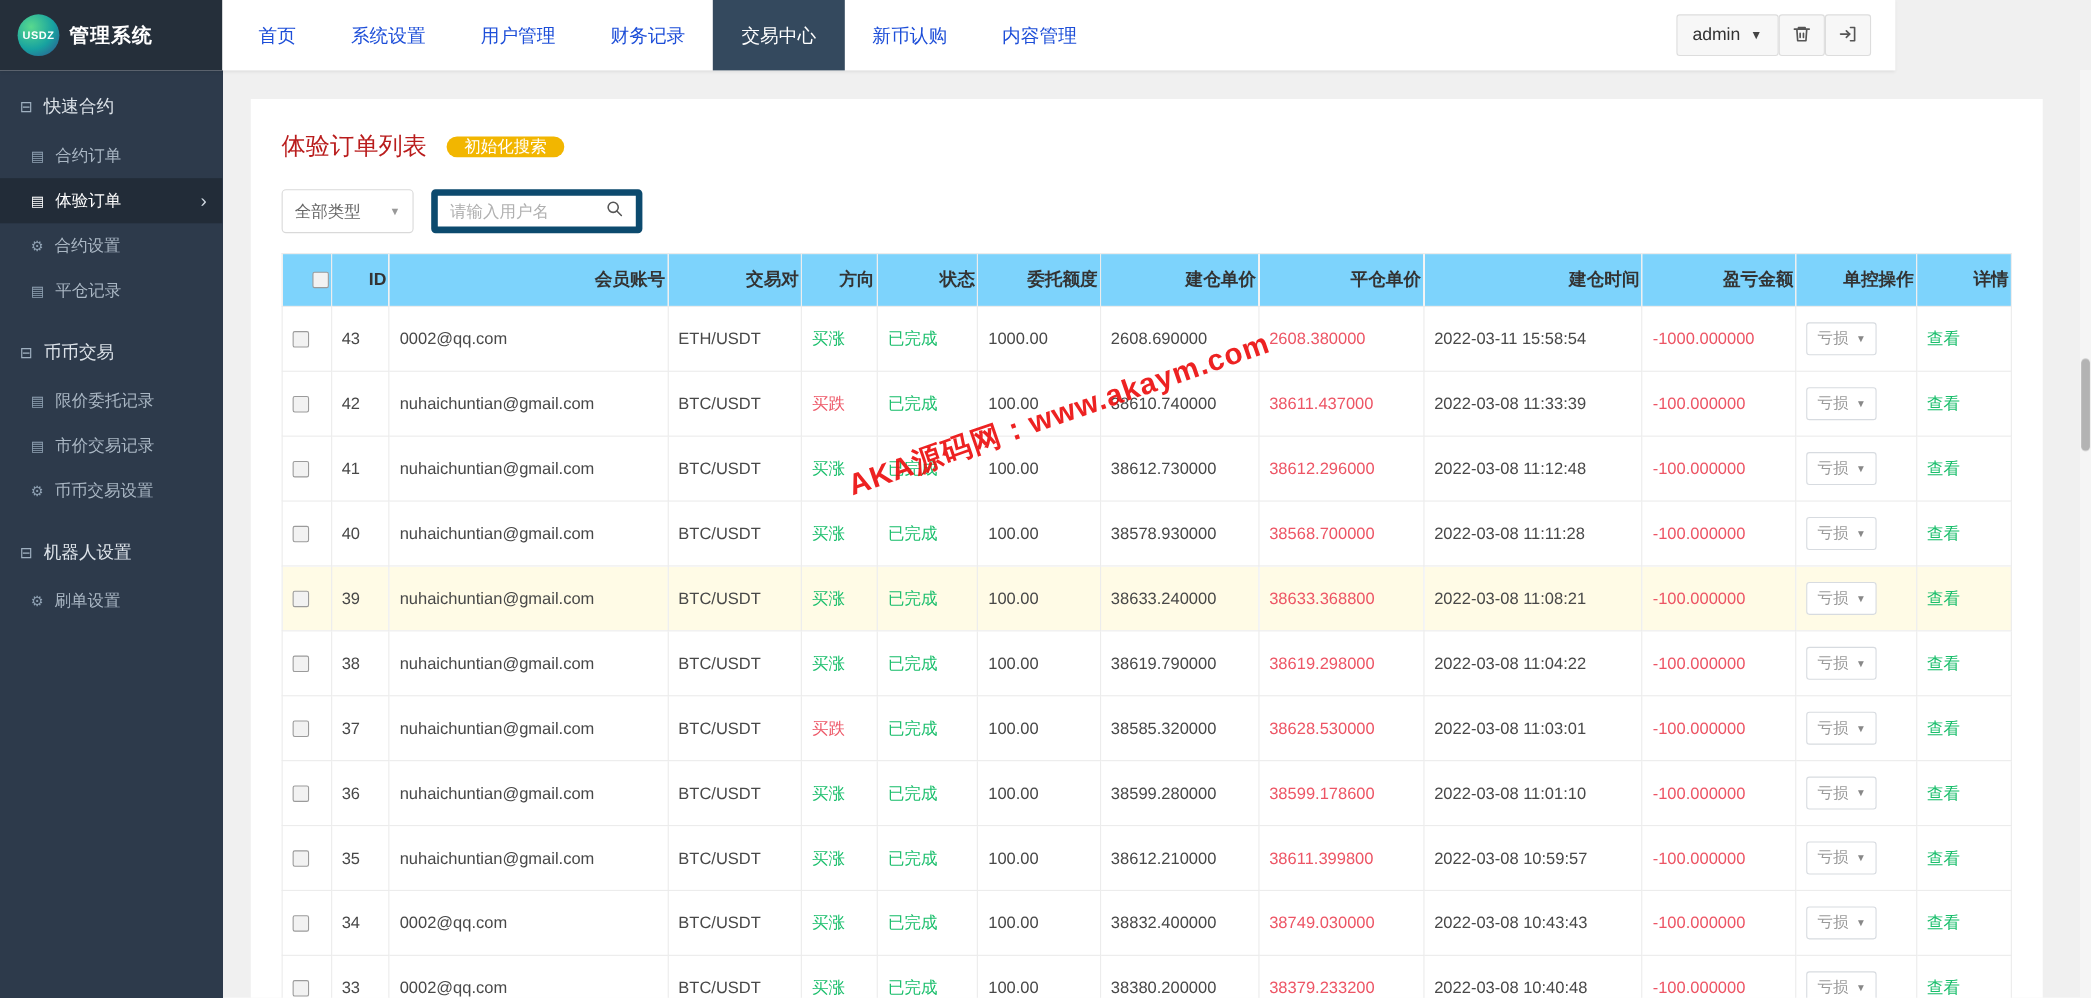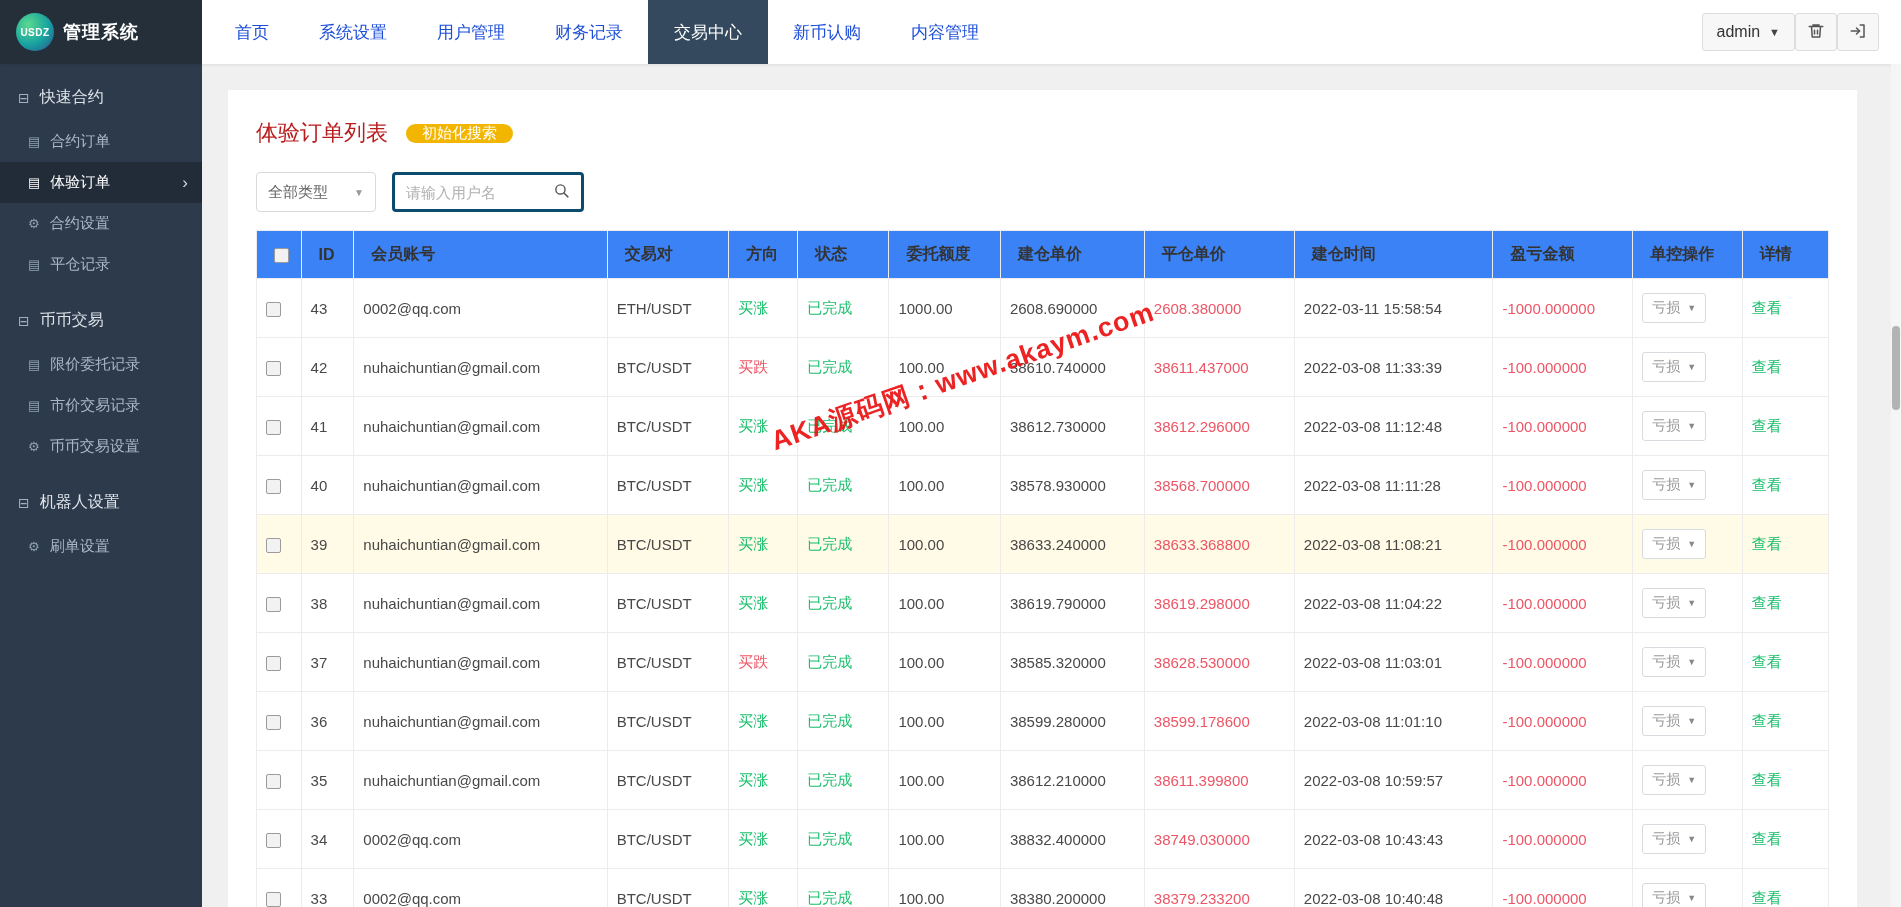--- a/index.html
+++ b/index.html
@@ -1,21 +1,21 @@
 <!DOCTYPE html>
 <html style="--green: #19be6b; --red: #ed5565; --accent_yellow: #f2b600; --active_nav: #34495e; --sidebar_bg: #2d3a4b;"><head>
 <meta charset="utf-8">
 <style>
   :root{ --green:#19be6b; --red:#ed5565; --accent_yellow:#f2b600; --active_nav:#34495e; }
   *{margin:0;padding:0;box-sizing:border-box;}
   html,body{width:1901px;height:907px;overflow:hidden;}
   body{font-family:"Liberation Sans","DejaVu Sans",sans-serif;background:#f0f0f0;color:#333;}
 
   
-  .topbar{position:fixed;top:0;left:0;width:1901px;height:64px;background:#fff;display:flex;align-items:stretch;z-index:20;box-shadow:0 1px 3px rgba(0,0,0,.08);}
+  .topbar{position:fixed;top:0;left:0;width:1723px;height:64px;background:#fff;display:flex;align-items:stretch;z-index:20;box-shadow:0 1px 3px rgba(0,0,0,.08);}
   .brand{width:202px;min-width:202px;background:#252f3a;display:flex;align-items:center;gap:9px;padding-left:16px;}
   .logo-circle{width:38px;height:38px;border-radius:50%;background:radial-gradient(circle at 32% 30%,#59d98e,#17a2a0 55%,#2c5f92 90%);display:flex;align-items:center;justify-content:center;color:#fff;font-size:10px;font-weight:bold;letter-spacing:.5px;}
   .brand-title{color:#fff;font-size:18px;font-weight:bold;letter-spacing:1px;}
   .topnav{display:flex;align-items:stretch;margin-left:8px;}
   .nav-item{display:flex;align-items:center;padding:0 21px;margin:0 4px;font-size:17px;color:#1d4ed8;cursor:pointer;white-space:nowrap;}
   .nav-item.active{background:var(--active_nav);color:#fff;margin:0;padding:0 26px;}
   .topbar-right{margin-left:auto;display:flex;align-items:center;padding-right:22px;}
   .admin-btn{height:38px;display:flex;align-items:center;gap:9px;background:#f7f7f7;border:1px solid #ddd;border-radius:3px;padding:0 14px;font-size:16px;color:#333;cursor:pointer;font-family:inherit;}
   .caret{font-size:11px;color:#444;}
   .icon-btn{width:42px;height:38px;display:flex;align-items:center;justify-content:center;background:#f7f7f7;border:1px solid #ddd;border-radius:3px;cursor:pointer;}
@@ -33,28 +33,28 @@
 
   
   .main{margin-left:202px;margin-top:64px;padding:26px 44px 0 26px;position:relative;height:843px;}
   .card{background:#fff;padding:28px 28px 40px;min-height:1020px;}
   .title-row{display:flex;align-items:center;gap:18px;margin-bottom:24px;}
   .page-title{font-size:22px;font-weight:500;color:#b91c1c;}
   .btn-yellow{background:var(--accent_yellow);color:#fff;border:none;border-radius:16px;padding:0 16px;font-size:15px;cursor:pointer;font-family:inherit;}
   .filter-row{display:flex;gap:16px;margin-bottom:18px;}
   .select-box{width:120px;height:40px;border:1px solid #d9d9d9;border-radius:4px;display:flex;align-items:center;justify-content:space-between;padding:0 11px;font-size:15px;color:#666;background:#fff;cursor:pointer;}
   .select-caret{font-size:10px;color:#999;}
-  .search-box{width:192px;height:40px;border:3px solid #0c4a6e;border-radius:4px;display:flex;align-items:center;padding:0 11px;background:#fff;}
+  .search-box{width:192px;height:40px;border:6px solid #0c4a6e;border-radius:4px;display:flex;align-items:center;padding:0 11px;background:#fff;}
   .search-box input{border:none;outline:none;flex:1;font-size:15px;color:#333;font-family:inherit;min-width:0;}
   .search-box input::placeholder{color:#b0b0b0;}
 
   
   table.orders{width:100%;border-collapse:collapse;table-layout:fixed;}
   .orders th,.orders td{border:1px solid #ececec;overflow:hidden;white-space:nowrap;}
-  .orders th{font-size:16px;color:#333;font-weight:bold;text-align:left;padding:13px 17px;background:#3b82f6;}
+  .orders th{font-size:16px;color:#333;font-weight:bold;text-align:right;padding:13px 2px;background:#7dd3fc;}
   .orders td{font-size:15px;color:#484848;padding:14px 9px;background:#fff;}
   tr.hl td{background:#fffbe6;}
   .green{color:var(--green) !important;}
   .red{color:var(--red) !important;}
   .checkbox{display:inline-block;width:15px;height:15px;border:1px solid #9b9b9b;border-radius:2px;background:#f2f2f2;vertical-align:middle;cursor:pointer;}
   .mini-select{display:inline-flex;align-items:center;gap:7px;border:1px solid #d7dbe0;border-radius:3px;padding:5px 9px;font-size:14px;color:#999;background:#fff;cursor:pointer;}
   .ms-caret{font-size:9px;color:#888;}
   .view-link{color:var(--green);cursor:pointer;font-size:15px;text-decoration:none;}
 
   

